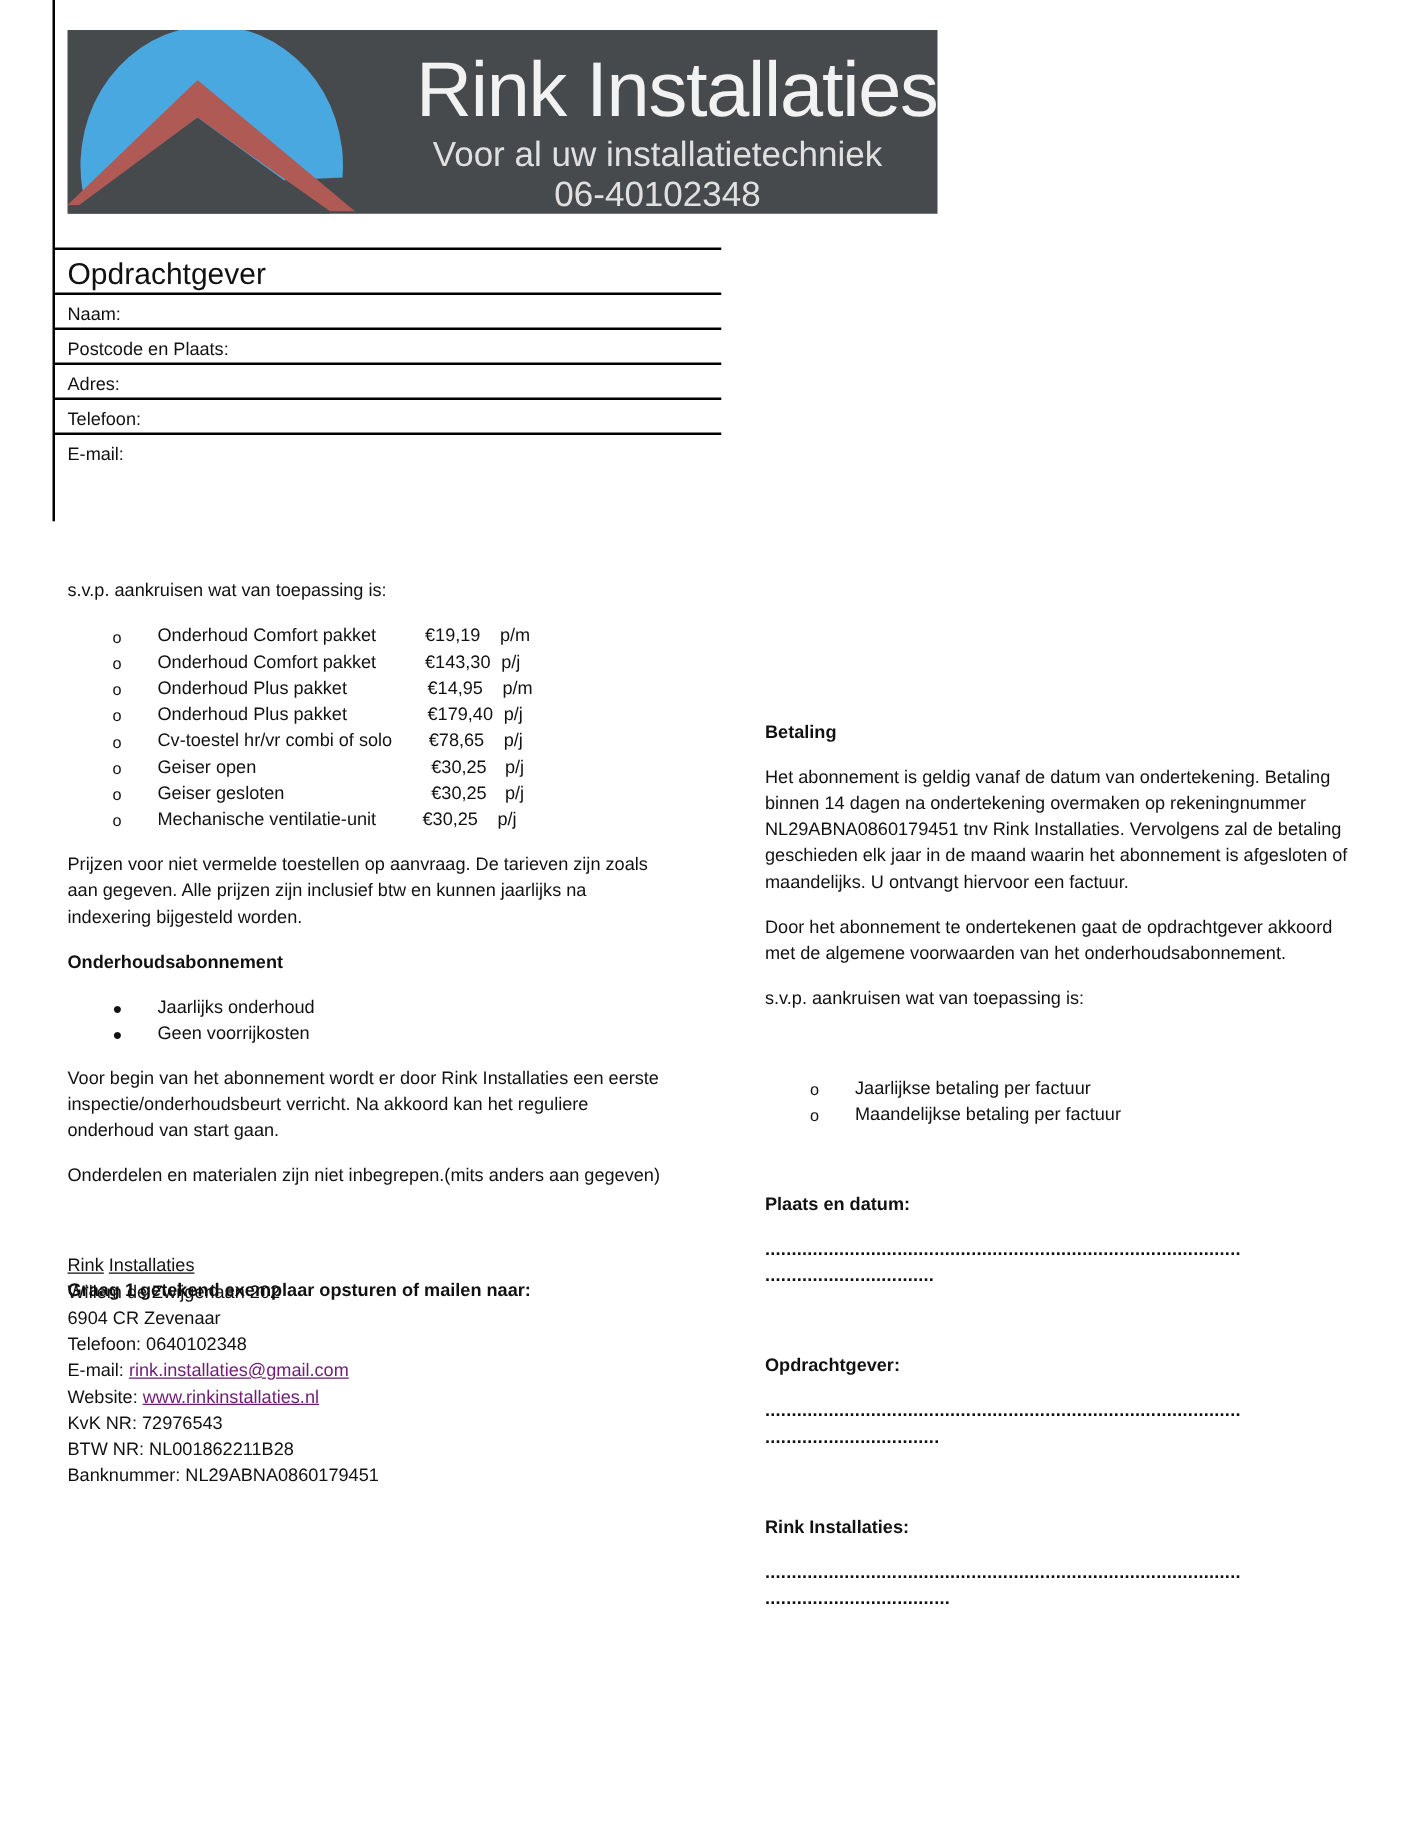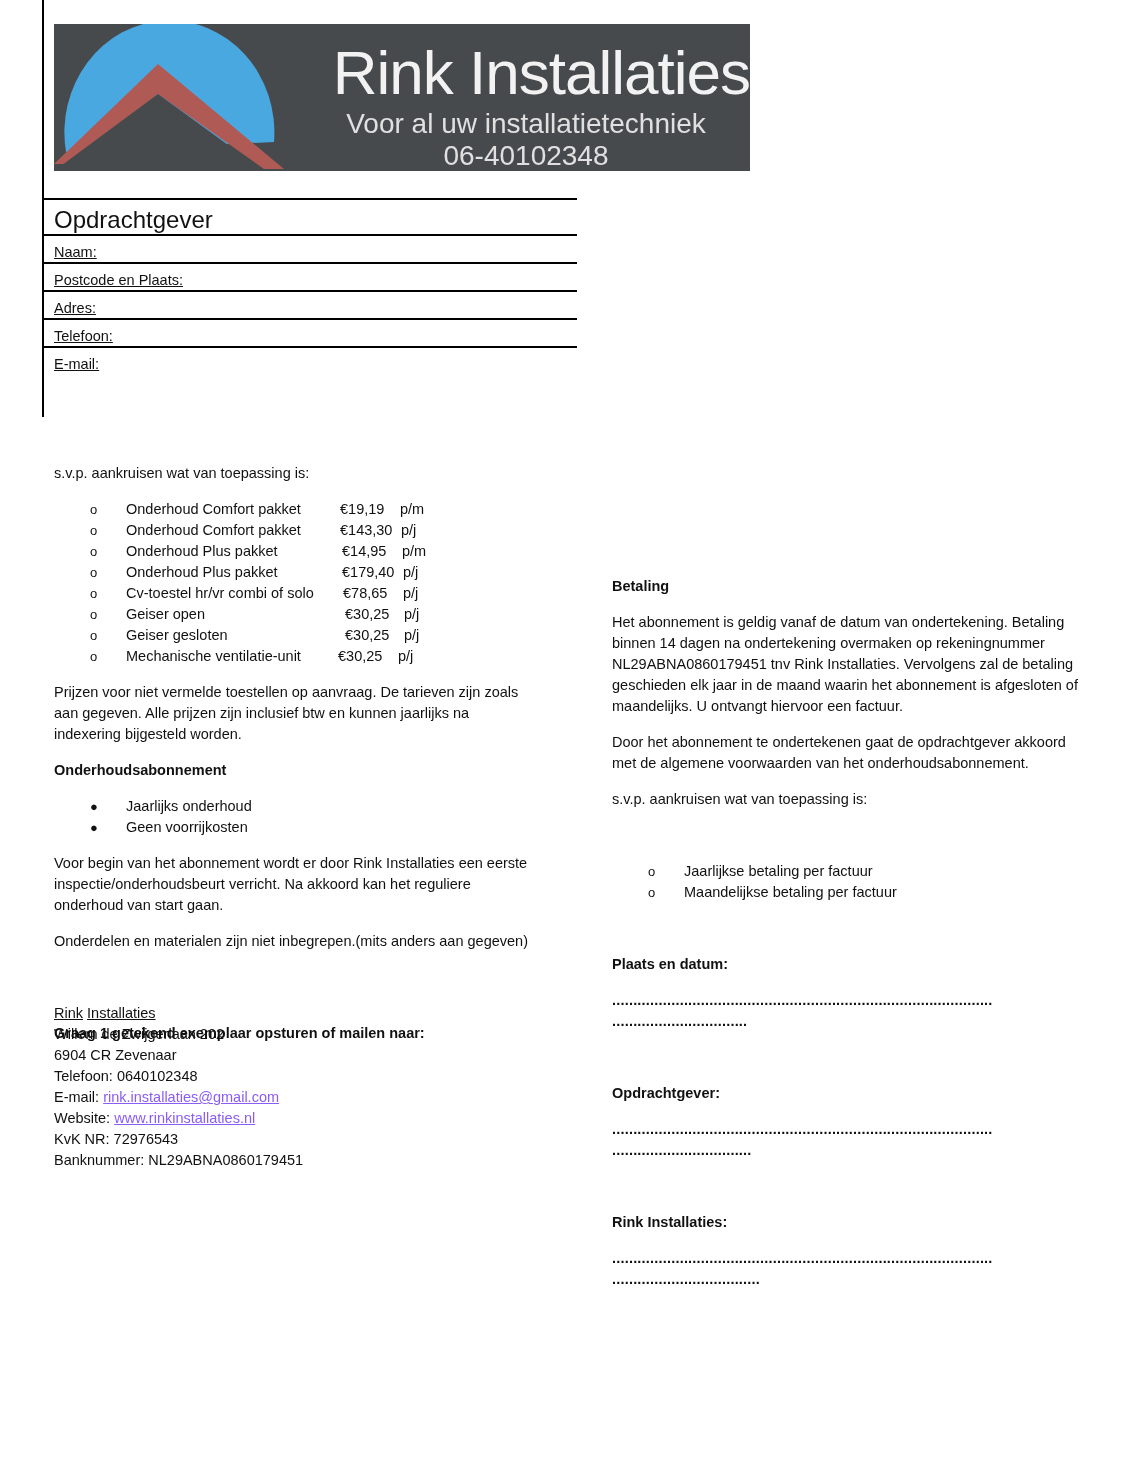--- a/index.html
+++ b/index.html
@@ -16,37 +16,37 @@
   .logo svg { position: absolute; left: 0; top: 0; }
   .logo-title { position: absolute; left: 250px; top: 18px; width: 446px; text-align: right;
     color: #f2f2f2; font-size: 62px; font-weight: 300; letter-spacing: -1px; line-height: 1; white-space: nowrap; padding-right: 4px; }
   .logo-sub { position: absolute; left: 262px; top: 86px; width: 420px; text-align: center; color: #e0e0e0; font-size: 28px; line-height: 1; white-space: nowrap; }
   .logo-phone { position: absolute; left: 262px; top: 118px; width: 420px; text-align: center; color: #e0e0e0; font-size: 28px; line-height: 1; white-space: nowrap; }
 
   
   .otable { position: absolute; left: 44px; top: 198px; width: 533px; }
   .orow { position: relative; border-top: 2px solid #000; padding-left: 10px; box-sizing: border-box; }
   .orow.head { height: 36px; font-size: 24px; line-height: 40px; }
-  .orow.f { height: 28px; font-size: 14.5px; line-height: 32px; text-decoration: underline; }
+  .orow.f { height: 28px; font-size: 14.5px; line-height: 32px; }
   .orow.last { height: 40px; font-size: 14.5px; line-height: 22px; border-bottom: 2px solid #000; }
 
   
   .lc { position: absolute; left: 54px; width: 500px; line-height: 21px; }
   .p { margin: 0; }
   .bold { font-weight: bold; }
   .opt-list { position: absolute; left: 54px; top: 499px; width: 500px; }
   .opt { position: relative; height: 21px; line-height: 21px; white-space: nowrap; }
   .opt .mk { position: absolute; left: 36px; font-size: 13px; }
   .opt .nm { position: absolute; left: 72px; }
   .opt .pr { position: absolute; }
   .opt .un { position: absolute; }
   .bul { position: relative; height: 21px; line-height: 21px; }
   .bul .mk { position: absolute; left: 36px; font-size: 13px; }
   .bul .nm { position: absolute; left: 72px; }
-  a.lnk { color: #8b5cf6; text-decoration: underline; }
+  a.lnk { color: #701a75; text-decoration: underline; }
   .u { text-decoration: underline; }
 
   
   .rc { position: absolute; left: 612px; width: 480px; line-height: 21px; }
   .dots { position: absolute; left: 612px; width: 480px; font-weight: bold; letter-spacing: 0.2px; line-height: 21px; white-space: nowrap; overflow: hidden; font-size: 14.5px; }
 </style>
 </head>
 <body>
 
 <div class="left-rule"></div>
@@ -144,20 +144,21 @@
 <div class="lc bold" style="top:1023px;">Graag 1 getekend exemplaar opsturen of mailen naar:</div>
 
 <div class="lc" style="top:1003px;">
   <div><span class="u">Rink</span> <span class="u">Installaties</span></div>
   <div>Willem de Zwijgerlaan 202</div>
   <div>6904 CR Zevenaar</div>
   <div><span>Telefoon:</span> <span>0640102348</span></div>
   <div><span>E-mail:</span> <a class="lnk">rink.installaties@gmail.com</a></div>
   <div><span>Website:</span> <a class="lnk">www.rinkinstallaties.nl</a></div>
   <div>KvK NR: 72976543</div>
+  <div>BTW NR: NL001862211B28</div>
   <div>Banknummer: NL29ABNA0860179451</div>
 </div>
 
 <div class="rc bold" style="top:576px;">Betaling</div>
 <p class="rc p" style="top:612px; width:478px;">Het abonnement is geldig vanaf de datum van ondertekening. Betaling binnen 14 dagen na ondertekening overmaken op rekeningnummer NL29ABNA0860179451 tnv Rink Installaties. Vervolgens zal de betaling geschieden elk jaar in de maand waarin het abonnement is afgesloten of maandelijks. U ontvangt hiervoor een factuur.</p>
 <p class="rc p" style="top:732px; width:478px;">Door het abonnement te ondertekenen gaat de opdrachtgever akkoord met de algemene voorwaarden van het onderhoudsabonnement.</p>
 <div class="rc" style="top:789px;">s.v.p. aankruisen wat van toepassing is:</div>
 
 <div class="abs" style="left:612px; top:861px; width:480px;">
   <div class="opt">

